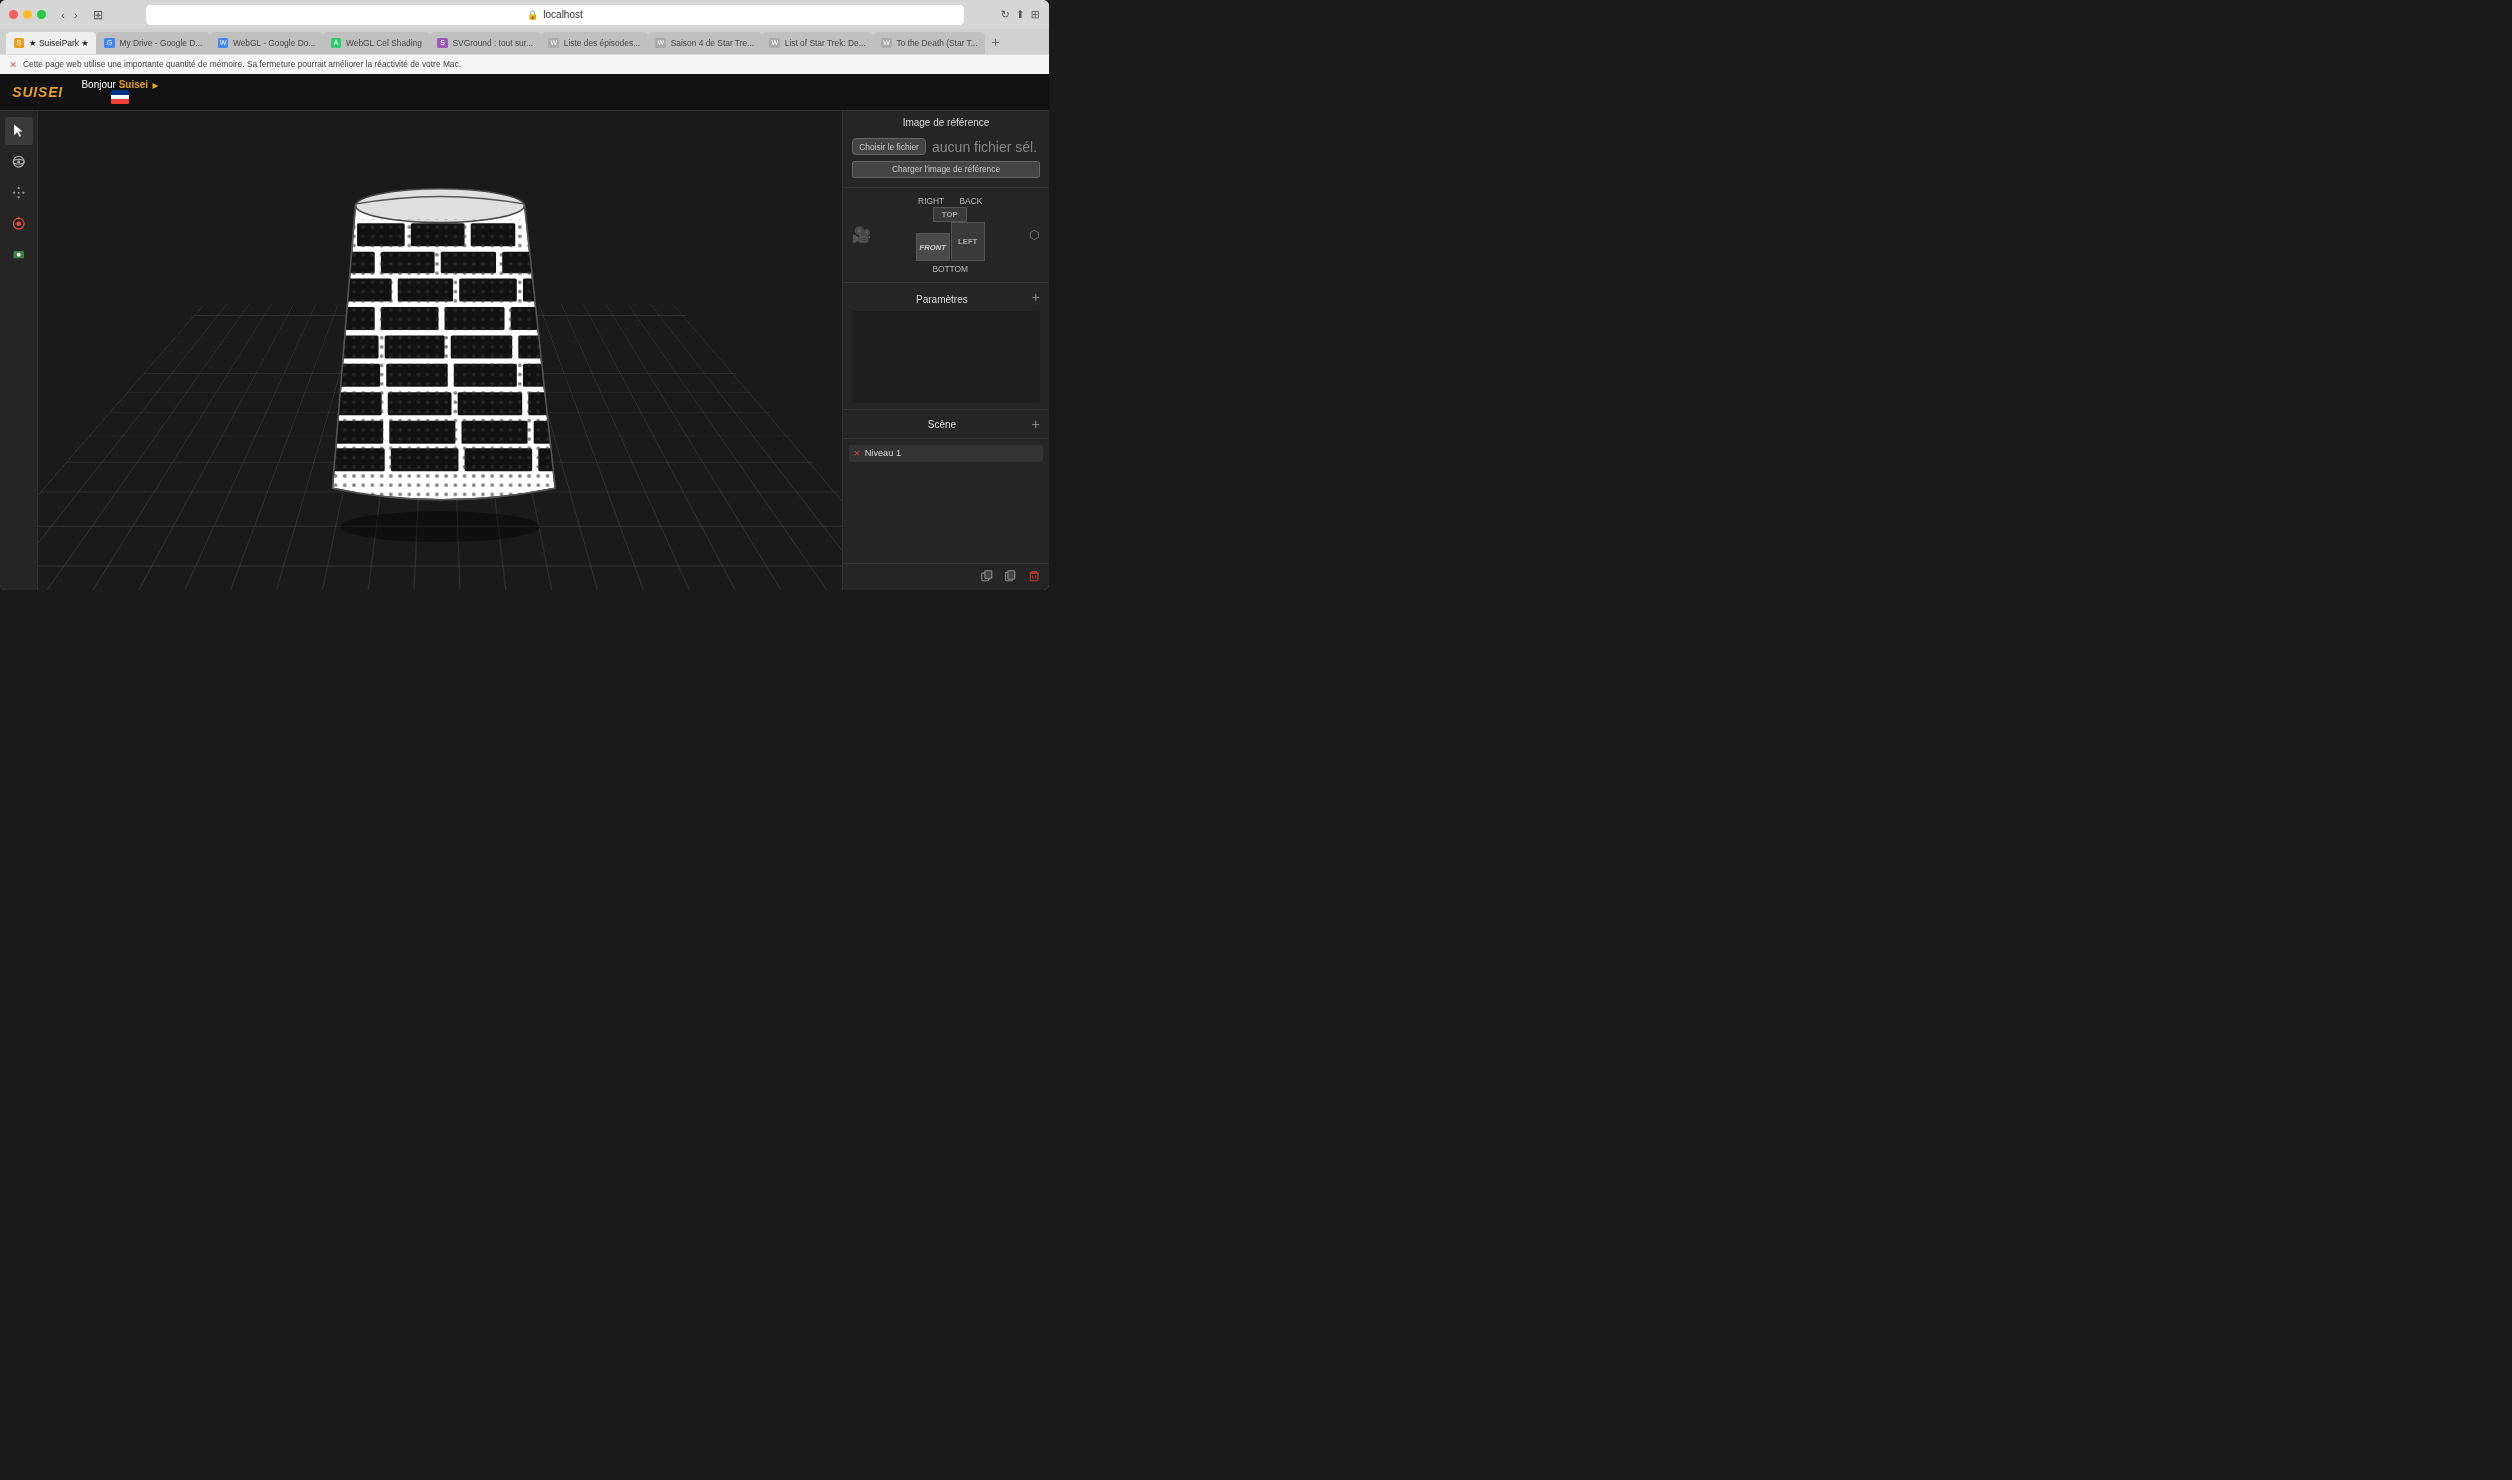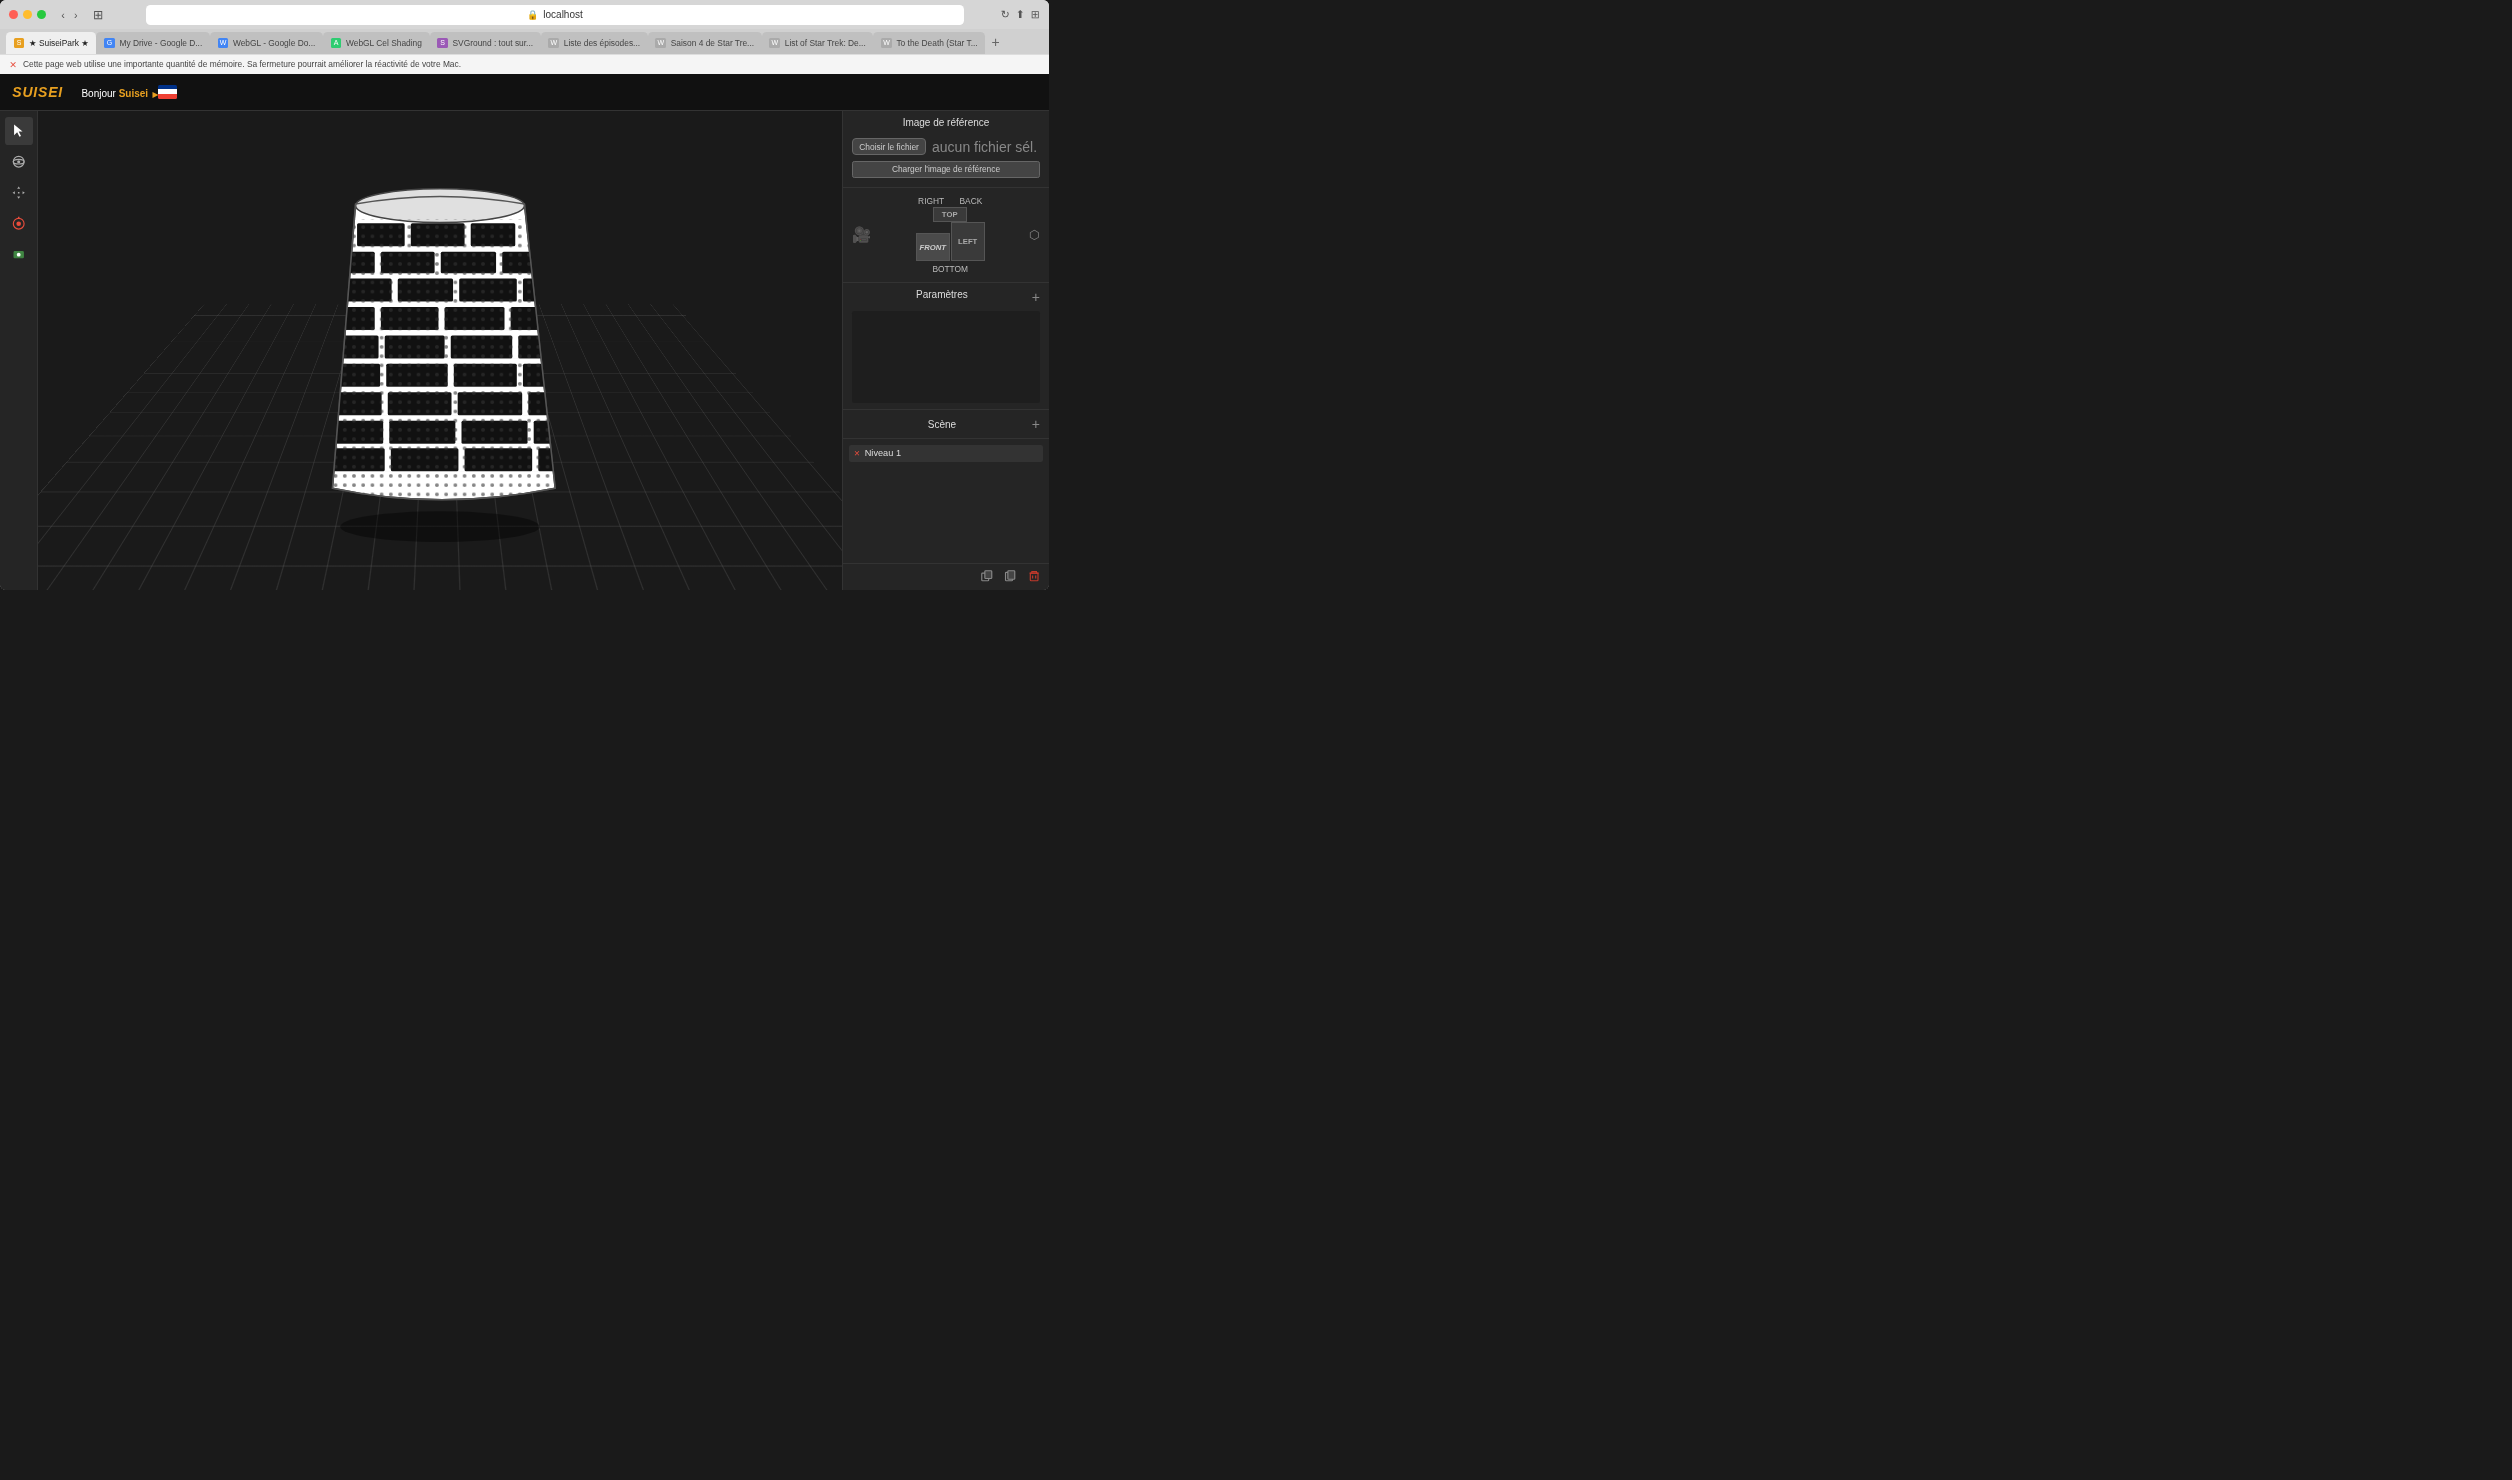--- a/index.html
+++ b/index.html
@@ -209,22 +209,23 @@
       cursor: pointer;
       border-radius: 3.1px;
     }
     .nav-item.active {
       color: #fff;
       background: #333;
     }
 
     .app-header-right {
       display: flex;
-      align-items: flex-end;
+      align-items: center;
       gap: 0;
+      flex-direction: column;
     }
 
     .user-greeting {
       font-size: 10px;
       color: #fff;
     }
     .user-name {
       color: #e8a020;
       font-weight: bold;
     }
@@ -309,21 +310,21 @@
     }
 
     
     .panel-section {
       border-bottom: 0.8px solid #333;
     }
 
     .panel-section-header {
       padding: 6.1px 9.2px;
       display: flex;
-      align-items: flex-start;
+      align-items: flex-end;
       justify-content: space-between;
     }
 
     .panel-section-title {
       font-size: 10px;
       color: #ddd;
       font-weight: 500;
       text-align: center;
       flex: 1;
     }

